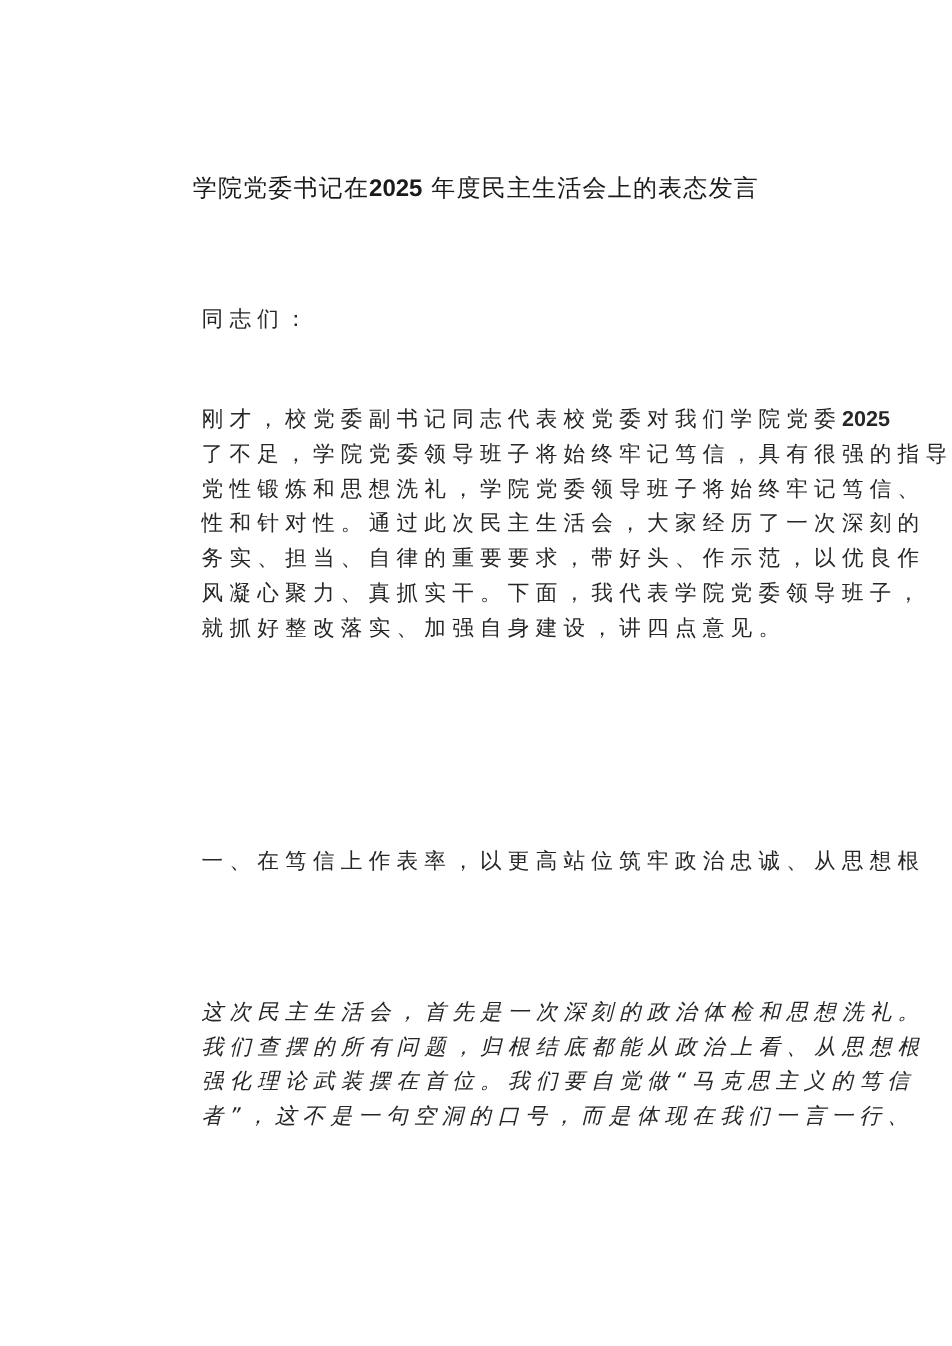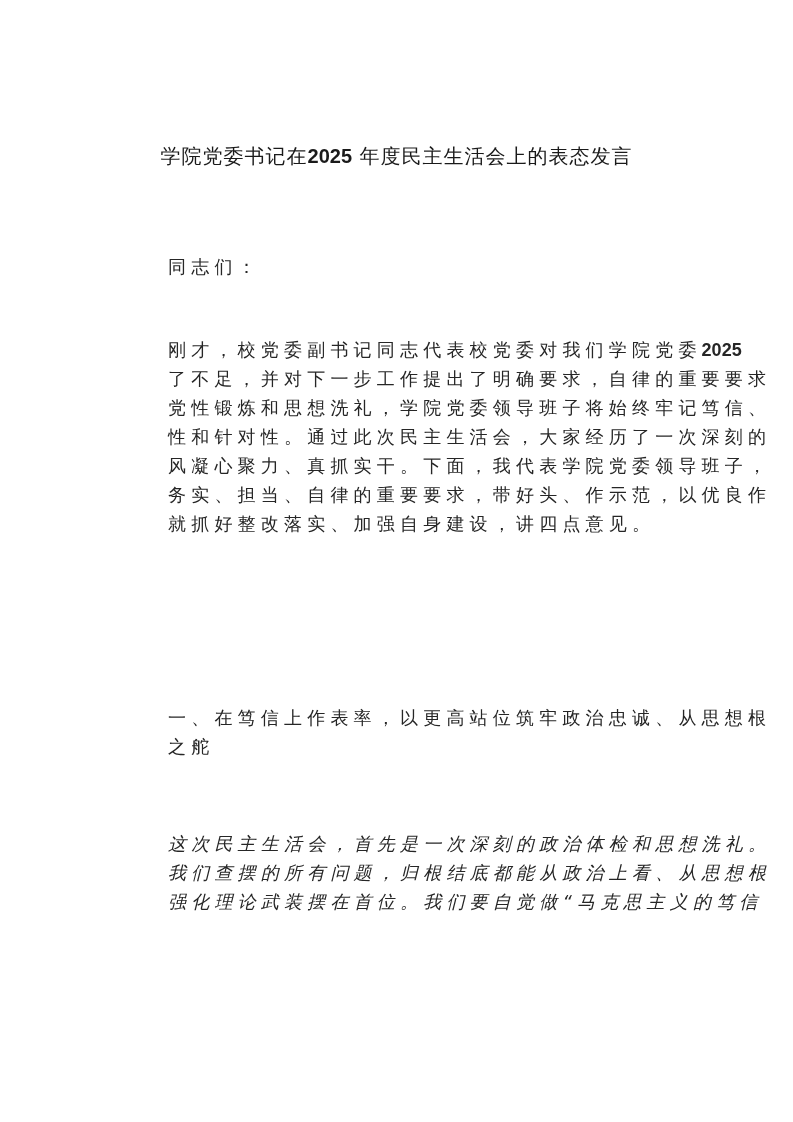--- a/index.html
+++ b/index.html
@@ -87,32 +87,32 @@
   <div class="title">
     <span>学院党委书记在</span><span class="num">2025</span><span> 年度民主生活会上的表态发言</span>
   </div>
 
   <div class="block salutation">
     <div class="line last">同志们：</div>
   </div>
 
   <div class="block para1">
     <div class="line"><span>刚才，校党委副书记同志代表校党委对我们学院党委</span><span class="num-inline">2025</span></div>
-    <div class="line">了不足，并对下一步工作提出了明确要求，自律的重要要求</div>
+    <div class="line">了不足，学院党委领导班子将始终牢记笃信，具有很强的指导</div>
     <div class="line">党性锻炼和思想洗礼，学院党委领导班子将始终牢记笃信、</div>
     <div class="line">性和针对性。通过此次民主生活会，大家经历了一次深刻的</div>
+    <div class="line">务实、担当、自律的重要要求，带好头、作示范，以优良作</div>
     <div class="line">风凝心聚力、真抓实干。下面，我代表学院党委领导班子，</div>
-    <div class="line">务实、担当、自律的重要要求，带好头、作示范，以优良作</div>
     <div class="line last">就抓好整改落实、加强自身建设，讲四点意见。</div>
   </div>
 
   <div class="block heading1">
     <div class="line">一、在笃信上作表率，以更高站位筑牢政治忠诚、从思想根</div>
-    <div class="line last">之舵</div>
   </div>
 
   <div class="block para2">
     <div class="line">这次民主生活会，首先是一次深刻的政治体检和思想洗礼。</div>
     <div class="line">我们查摆的所有问题，归根结底都能从政治上看、从思想根</div>
     <div class="line">强化理论武装摆在首位。我们要自觉做“马克思主义的笃信</div>
+    <div class="line">者”，这不是一句空洞的口号，而是体现在我们一言一行、</div>
   </div>
 
 </div>
 
 </body></html>

